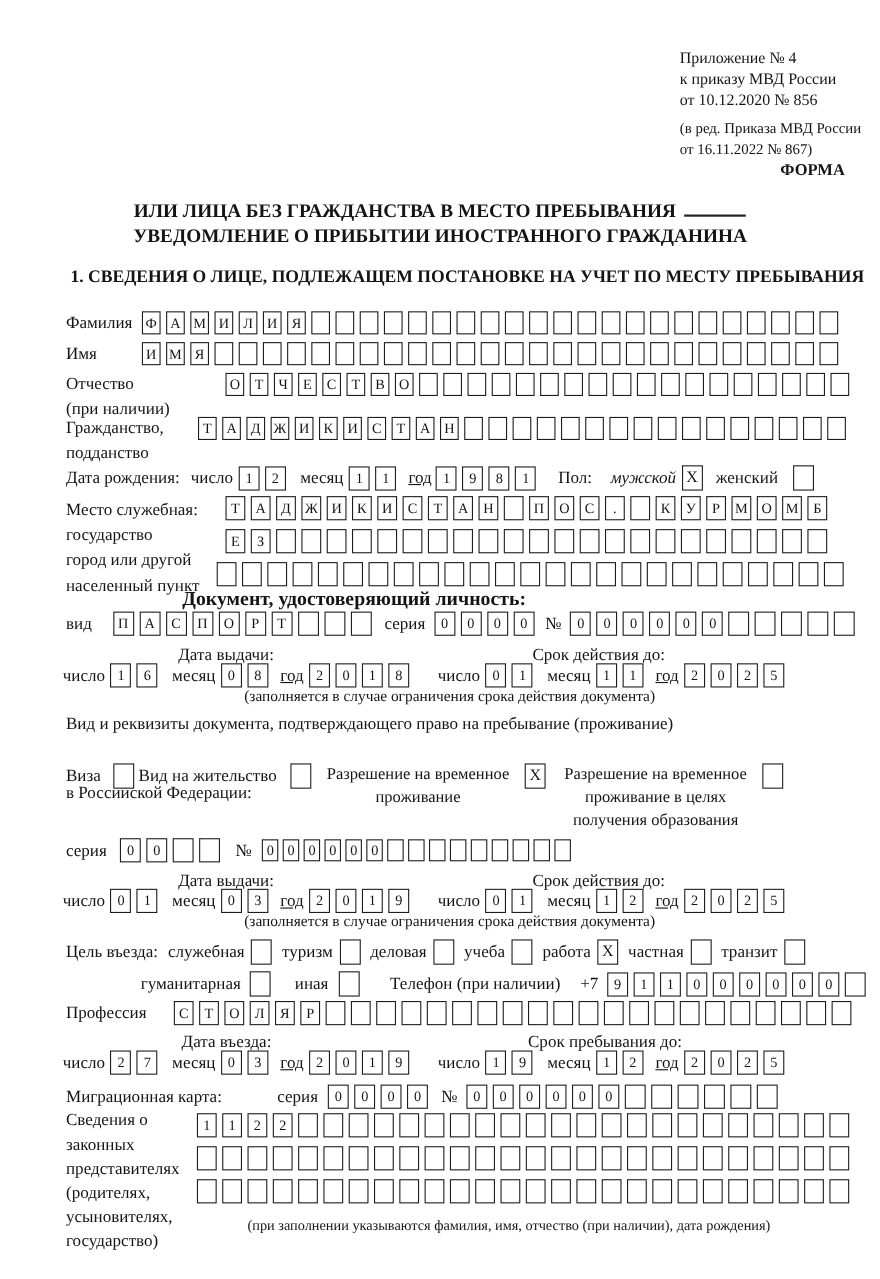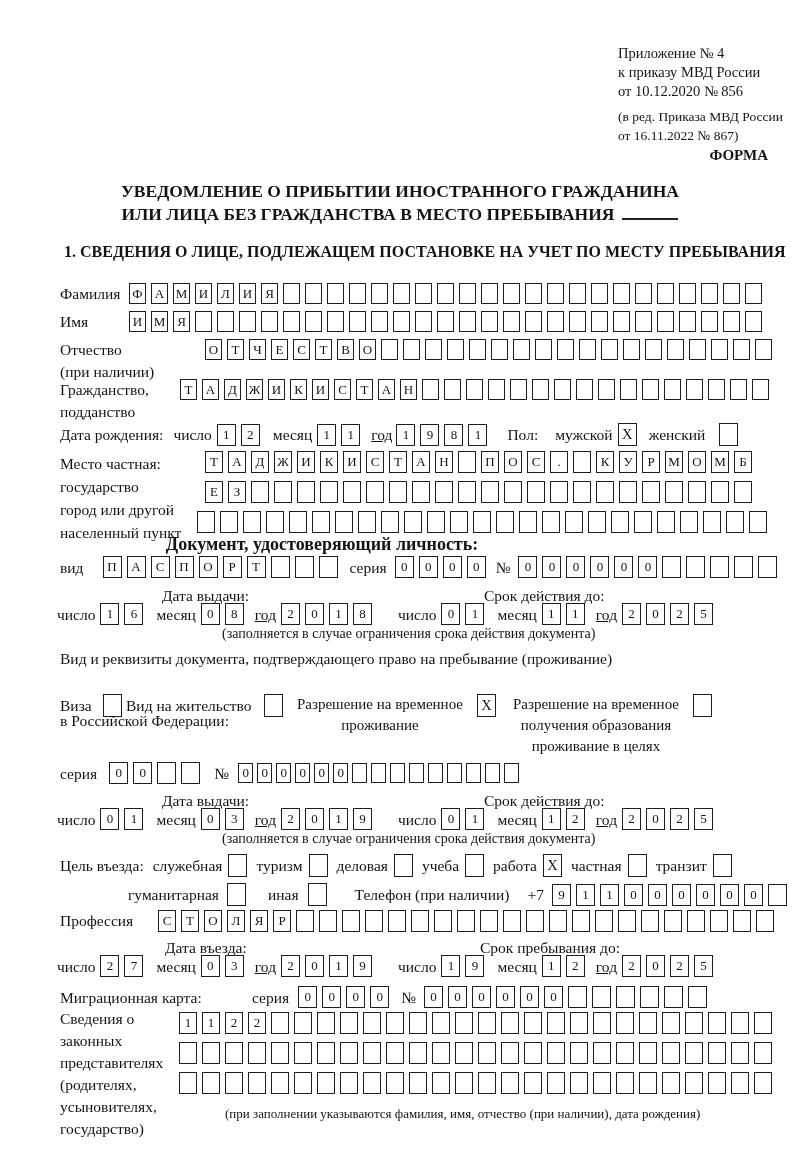--- a/index.html
+++ b/index.html
@@ -41,24 +41,24 @@
     <div>Приложение № 4</div>
     <div>к приказу МВД России</div>
     <div>от 10.12.2020 № 856</div>
     <div class="sm-t" style="margin-top:6px;">(в ред. Приказа МВД России</div>
     <div class="sm-t">от 16.11.2022 № 867)</div>
   </div>
 
   <div class="abs b" style="top:147px;right:32px;font-size:15px;">ФОРМА</div>
 
   <div class="abs title" style="left:0;top:180px;">
-    <div>УВЕДОМЛЕНИЕ О ПРИБЫТИИ ИНОСТРАННОГО ГРАЖДАНИНА</div>
     <div>
       <span>ИЛИ ЛИЦА БЕЗ ГРАЖДАНСТВА В МЕСТО ПРЕБЫВАНИЯ</span><span class="uline"></span>
     </div>
+    <div>УВЕДОМЛЕНИЕ О ПРИБЫТИИ ИНОСТРАННОГО ГРАЖДАНИНА</div>
   </div>
 
   <div class="abs b" style="left:64px;top:243px;font-size:16px;white-space:nowrap;">1. СВЕДЕНИЯ О ЛИЦЕ, ПОДЛЕЖАЩЕМ ПОСТАНОВКЕ НА УЧЕТ ПО МЕСТУ ПРЕБЫВАНИЯ</div>
 
   <div class="abs row" style="left:60px;top:283px;">
     <span class="lbl" style="width:69px;">Фамилия</span>
     <span class="cells">
         <span class="cell">Ф</span>
         <span class="cell">А</span>
         <span class="cell">М</span>
@@ -206,28 +206,28 @@
         <span class="cell">1</span>
       </span>
     <span class="lbl mlB" style="margin-right:4px;">год</span>
     <span class="cells big">
         <span class="cell">1</span>
         <span class="cell">9</span>
         <span class="cell">8</span>
         <span class="cell">1</span>
       </span>
     <span class="lbl" style="margin-left:20px;margin-right:17px;">Пол:</span>
-    <span class="lbl" style="margin-right:5px;">мужской</span>
+    <span class="lbl" style="margin-right:5px;font-style:italic;">мужской</span>
     <span class="cb">X</span>
     <span class="lbl" style="margin-left:12px;margin-right:14px;">женский</span>
     <span class="cb"></span>
   </div>
 
   <div class="abs lbl stack" style="left:60px;top:452px;line-height:23px;">
-    <span>Место частная:</span>
+    <span>Место служебная:</span>
     <span>государство</span>
     <span>город или другой</span>
     <span>населенный пункт</span>
   </div>
   <div class="abs cells md" style="left:205px;top:451px;">
       <span class="cell">Т</span>
       <span class="cell">А</span>
       <span class="cell">Д</span>
       <span class="cell">Ж</span>
       <span class="cell">И</span>
@@ -401,22 +401,22 @@
   <div class="abs row" style="left:291px;top:694px;">
     <span class="optlbl stack">
       <span>Разрешение на временное</span>
       <span>проживание</span>
     </span>
     <span class="cb" style="margin-left:8px;">X</span>
   </div>
   <div class="abs row" style="left:507px;top:694px;">
     <span class="optlbl stack">
       <span>Разрешение на временное</span>
+      <span>проживание в целях</span>
       <span>получения образования</span>
-      <span>проживание в целях</span>
     </span>
     <span class="cb" style="margin-left:8px;"></span>
   </div>
 
   <div class="abs row ai" style="left:60px;top:762px;">
     <span class="lbl" style="margin-right:12px;">серия</span>
     <span class="cells big">
         <span class="cell">0</span>
         <span class="cell">0</span>
         <span class="cell"></span>

